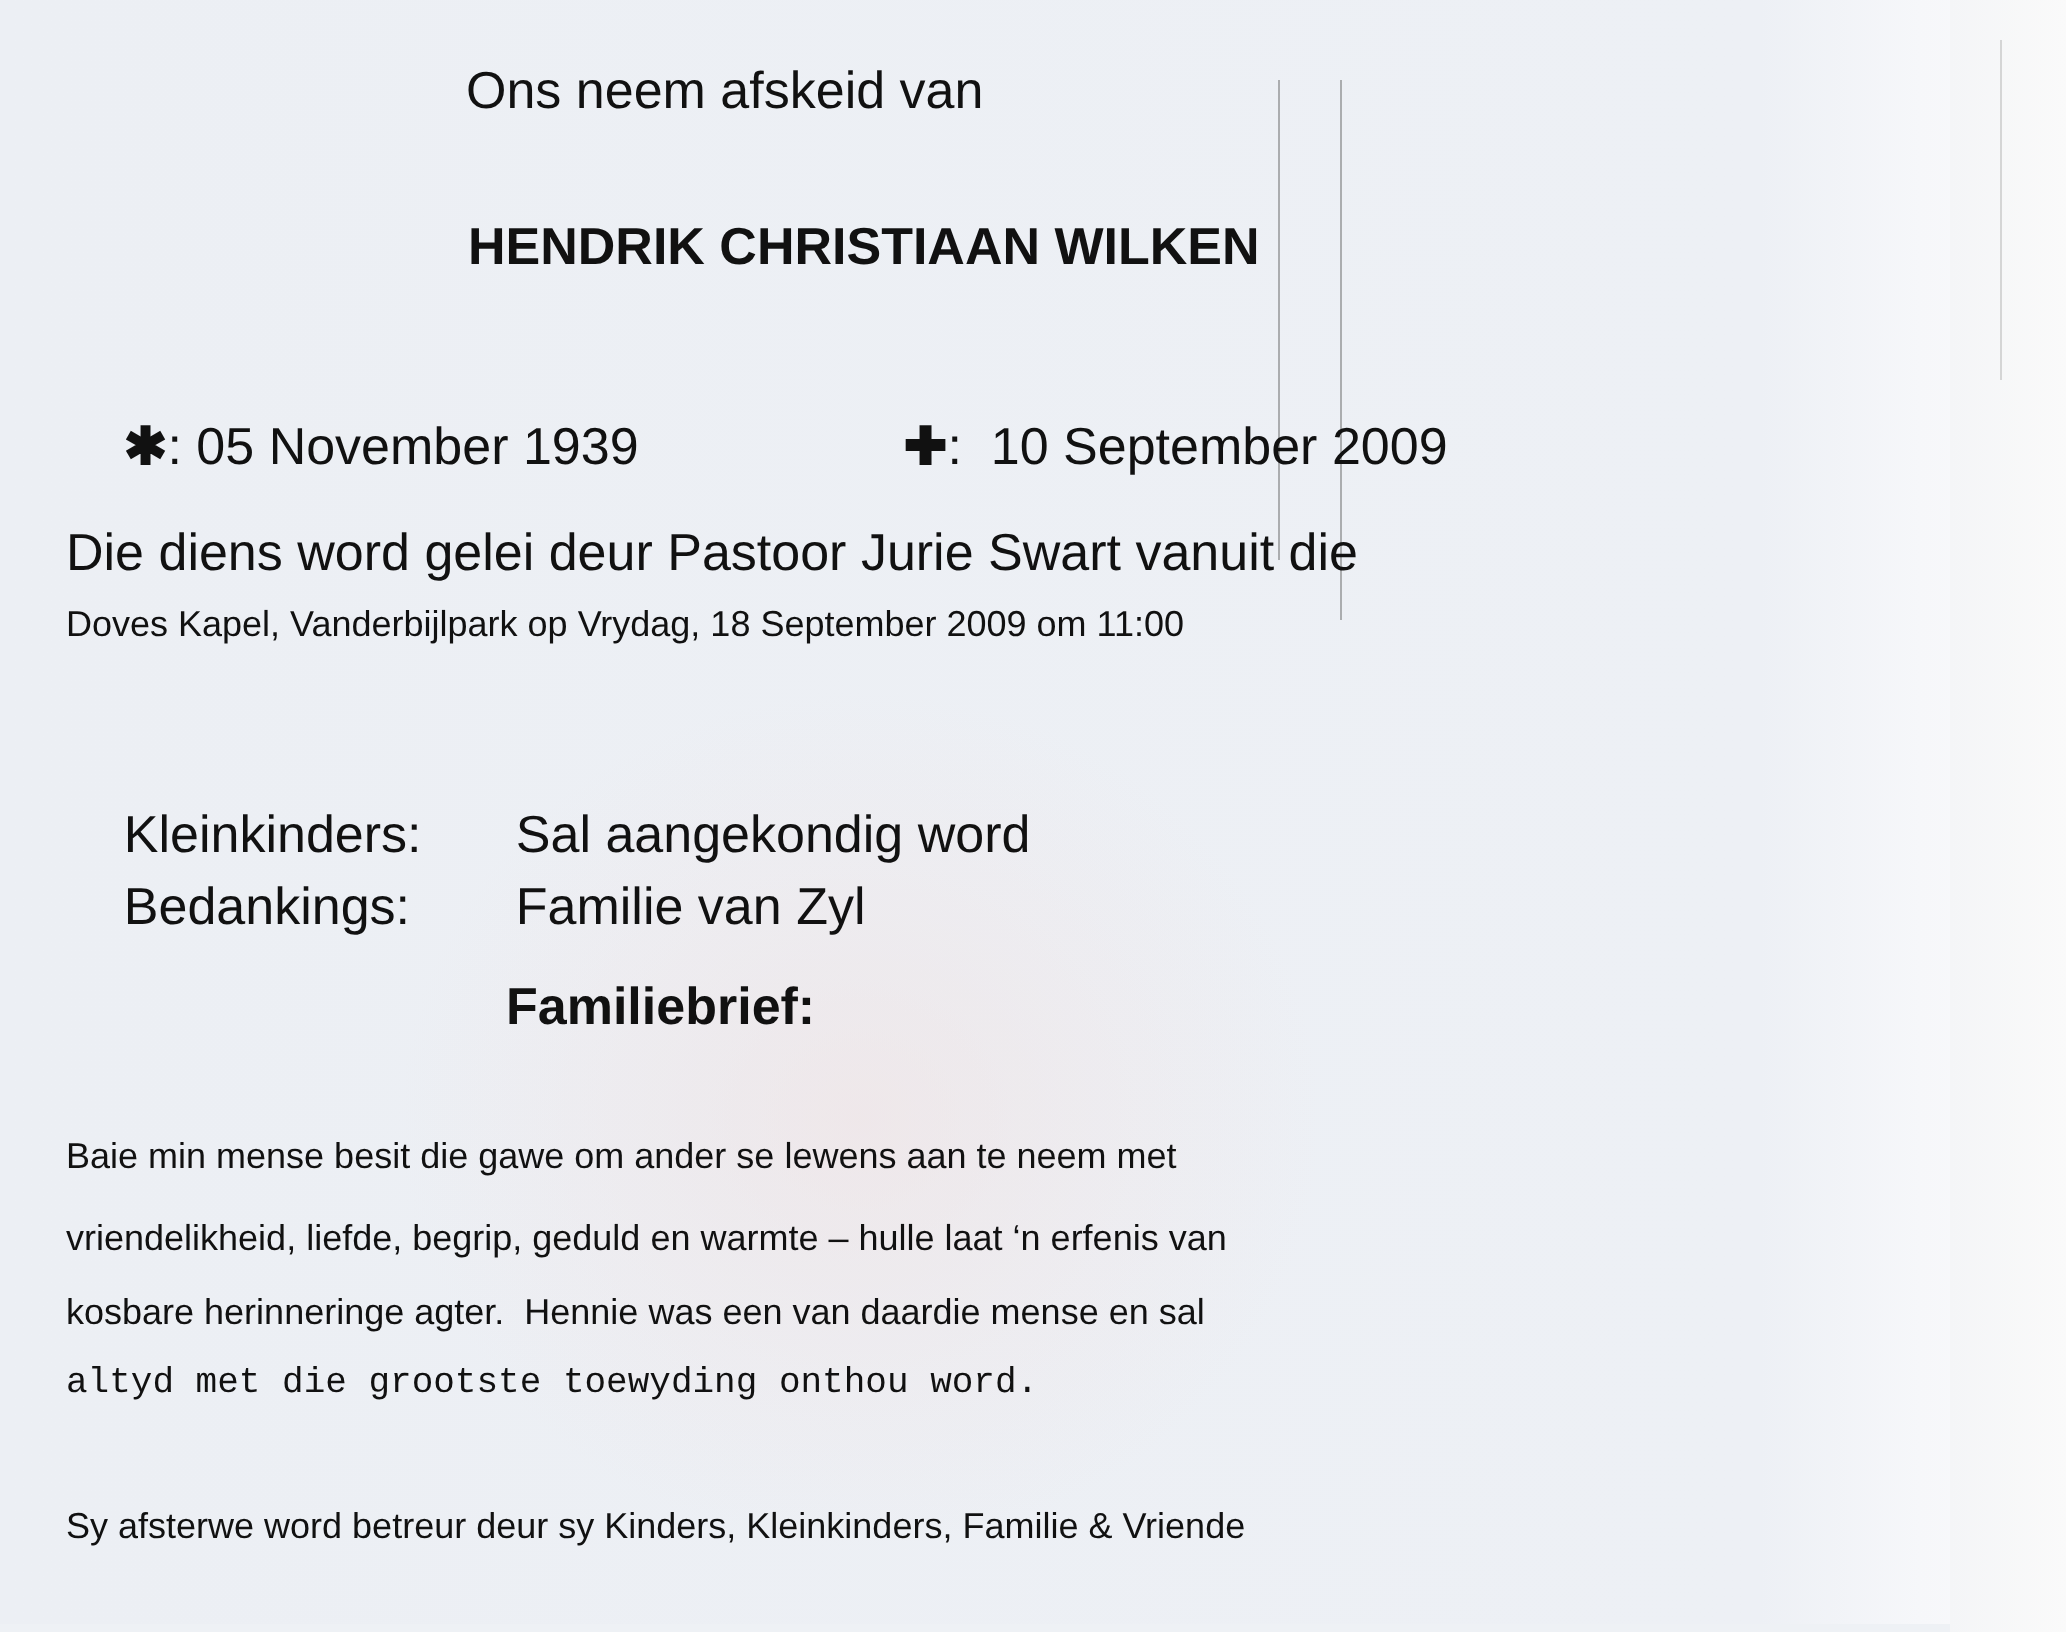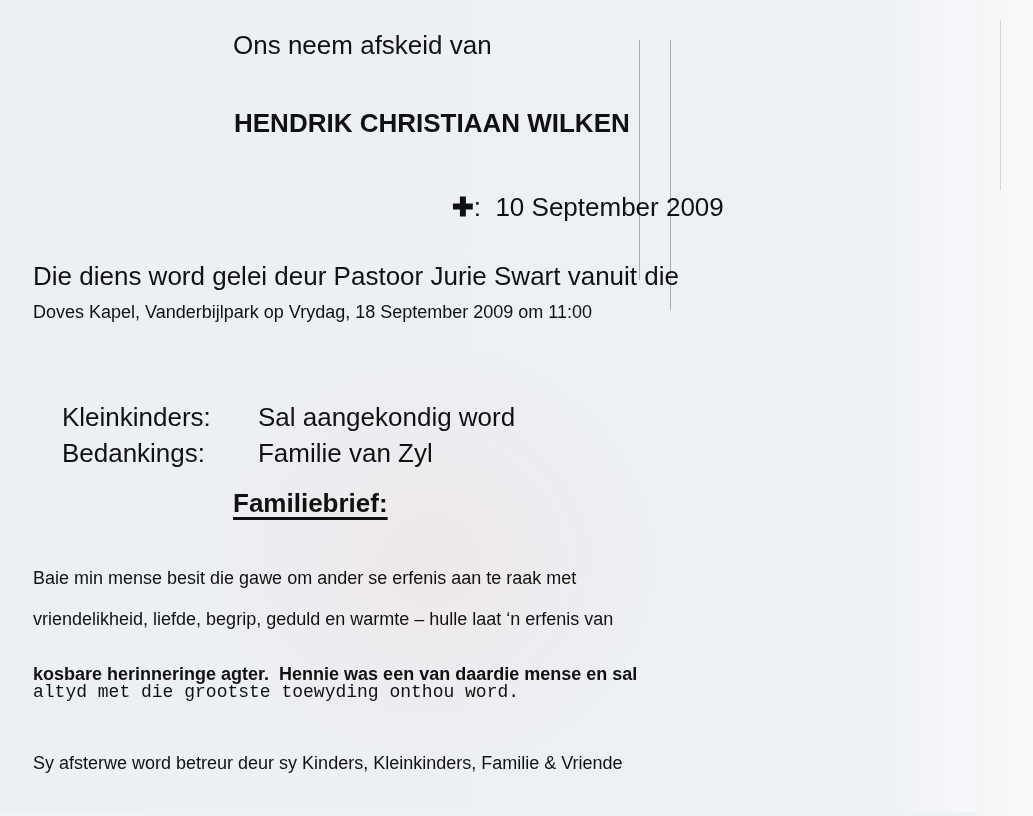--- a/index.html
+++ b/index.html
@@ -36,23 +36,23 @@
     }
     .line {
       position: absolute;
       white-space: pre;
       line-height: 1;
     }
     .f26 { font-size: 26px; }
     .f25 { font-size: 18px; }
     .bold { font-weight: bold; }
     .underline {
-      text-decoration: underline;
       text-decoration-thickness: 3px;
       text-underline-offset: 5px;
+      margin-left: 20px;
     }
     .symbol {
       display: inline-block;
       font-weight: bold;
     }
     .row-label {
       display: inline-block;
       width: 196px;
     }
   </style>
@@ -63,36 +63,39 @@
   <div class="right-strip"></div>
 
   <div class="fold-line" style="left:639px; top:40px; height:240px;"></div>
   <div class="fold-line" style="left:670px; top:40px; height:270px;"></div>
   <div class="fold-line" style="left:1000px; top:20px; height:170px; background:rgba(150,150,150,0.35);"></div>
 
   <div class="line f26" style="left:233px; top:32px;">Ons neem afskeid van</div>
 
   <div class="line f26 bold" style="left:234px; top:110px;">HENDRIK CHRISTIAAN WILKEN</div>
 
+  <div class="line f26" style="left:33px; top:184px;">
+    <span class="symbol">✱</span><span>:</span> <span>05 November 1939</span>
+  </div>
 
-  <div class="line f26" style="left:423px; top:168px;text-align:right;">
+  <div class="line f26" style="left:423px; top:184px;text-align:right;">
     <span class="symbol">✚</span><span>:</span>  <span>10 September 2009</span>
   </div>
 
   <div class="line f26" style="left:33px; top:263px;">Die diens word gelei deur Pastoor Jurie Swart vanuit die</div>
   <div class="line f25" style="left:33px; top:303px;">Doves Kapel, Vanderbijlpark op Vrydag, 18 September 2009 om 11:00</div>
 
   <div class="line f26" style="left:33px; top:378px;">
     <span class="row-label">Kleinkinders:</span><span>Sal aangekondig word</span>
   </div>
   <div class="line f26" style="left:33px; top:414px;">
     <span class="row-label">Bedankings:</span><span>Familie van Zyl</span>
   </div>
 
   <div class="line f26 bold underline" style="left:233px; top:490px;">Familiebrief:</div>
 
-  <div class="line f25" style="left:33px; top:569px;">Baie min mense besit die gawe om ander se erfenis aan te raak met</div>
+  <div class="line f25" style="left:33px; top:569px;">Baie min mense besit die gawe om ander se lewens aan te neem met</div>
   <div class="line f25" style="left:33px; top:610px;">vriendelikheid, liefde, begrip, geduld en warmte – hulle laat ‘n erfenis van</div>
-  <div class="line f25" style="left:33px; top:665px;font-weight:bold;">kosbare herinneringe agter.  Hennie was een van daardie mense en sal</div>
+  <div class="line f25" style="left:33px; top:647px;">kosbare herinneringe agter.  Hennie was een van daardie mense en sal</div>
   <div class="line f25" style="left:33px; top:683px;font-family:Liberation Mono, monospace;">altyd met die grootste toewyding onthou word.</div>
 
   <div class="line f25" style="left:33px; top:754px;">Sy afsterwe word betreur deur sy Kinders, Kleinkinders, Familie &amp; Vriende</div>
 </div>
 
 </body></html>

